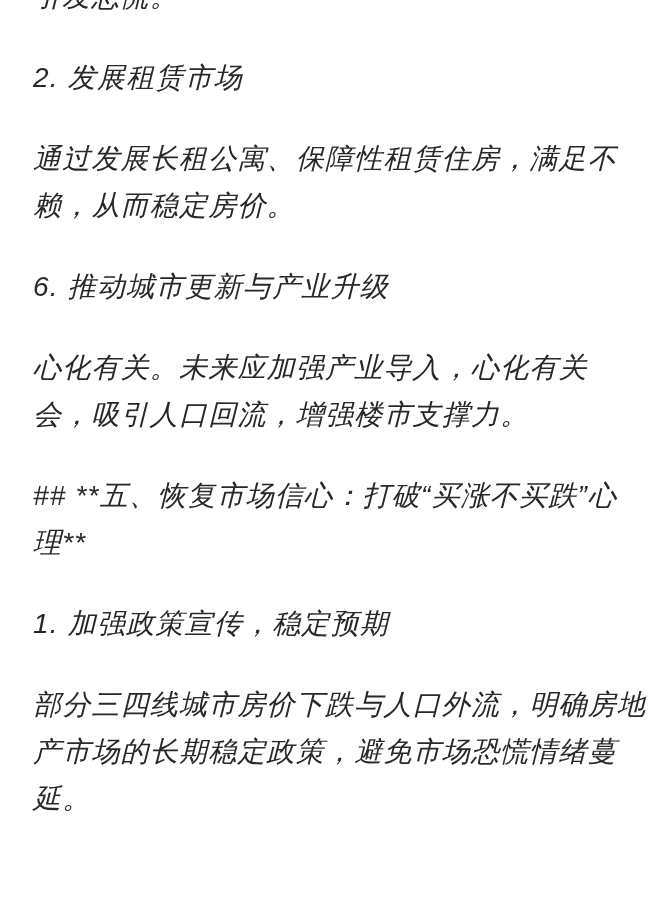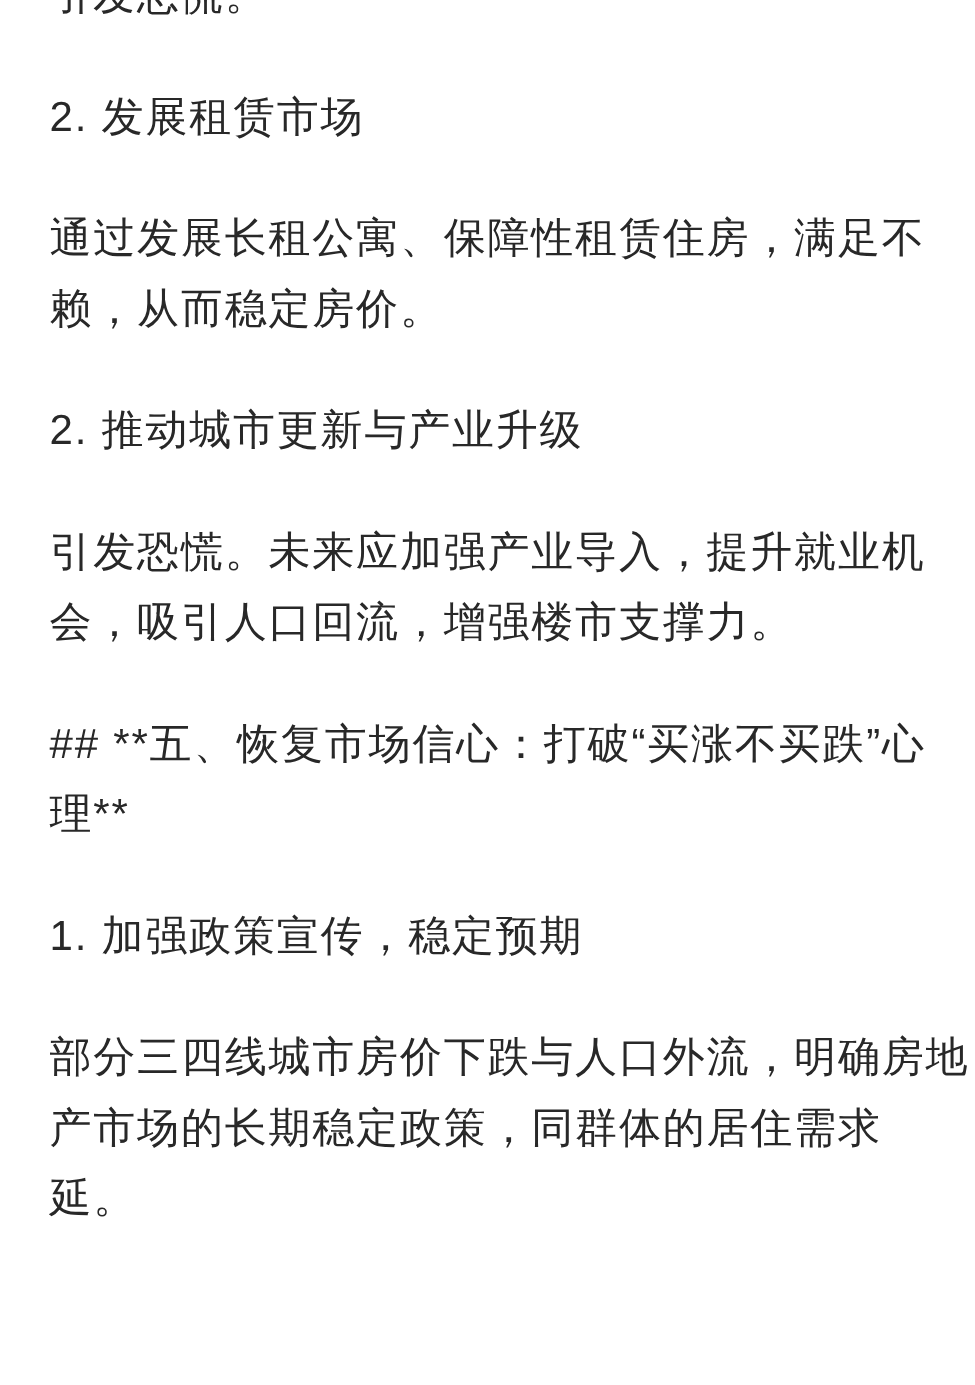--- a/index.html
+++ b/index.html
@@ -20,20 +20,21 @@
     padding: 0 31px 0 33px;
     overflow: hidden; 
     color: #282828;
   }
   .block {
     margin: 34px 0;
     font-size: 28px;
     line-height: 47px;
     letter-spacing: 1.2px;
     font-weight: 400;
+    font-style: italic;
   }
   .block.clipped {
     margin-top: -27px; 
   }
   .line {
     white-space: pre;
   }
 </style>
 </head>
 <body style="background: rgb(255, 255, 255);">
@@ -44,32 +45,32 @@
         <div class="line">引发恐慌。</div>
       </div>
       <div class="block">
         <div class="line">2. 发展租赁市场</div>
       </div>
       <div class="block">
         <div class="line">通过发展长租公寓、保障性租赁住房，满足不</div>
         <div class="line">赖，从而稳定房价。</div>
       </div>
       <div class="block">
-        <div class="line">2. 推动城市更新与产业升级</div>
+        <div class="line">6. 推动城市更新与产业升级</div>
       </div>
       <div class="block">
-        <div class="line">引发恐慌。未来应加强产业导入，提升就业机</div>
+        <div class="line">心化有关。未来应加强产业导入，心化有关</div>
         <div class="line">会，吸引人口回流，增强楼市支撑力。</div>
       </div>
       <div class="block">
         <div class="line">## **五、恢复市场信心：打破“买涨不买跌”心</div>
         <div class="line">理**</div>
       </div>
       <div class="block">
         <div class="line">1. 加强政策宣传，稳定预期</div>
       </div>
       <div class="block">
         <div class="line">部分三四线城市房价下跌与人口外流，明确房地</div>
-        <div class="line">产市场的长期稳定政策，同群体的居住需求</div>
+        <div class="line">产市场的长期稳定政策，避免市场恐慌情绪蔓</div>
         <div class="line">延。</div>
       </div>
     </div>
 </main>
 
 </body></html>

